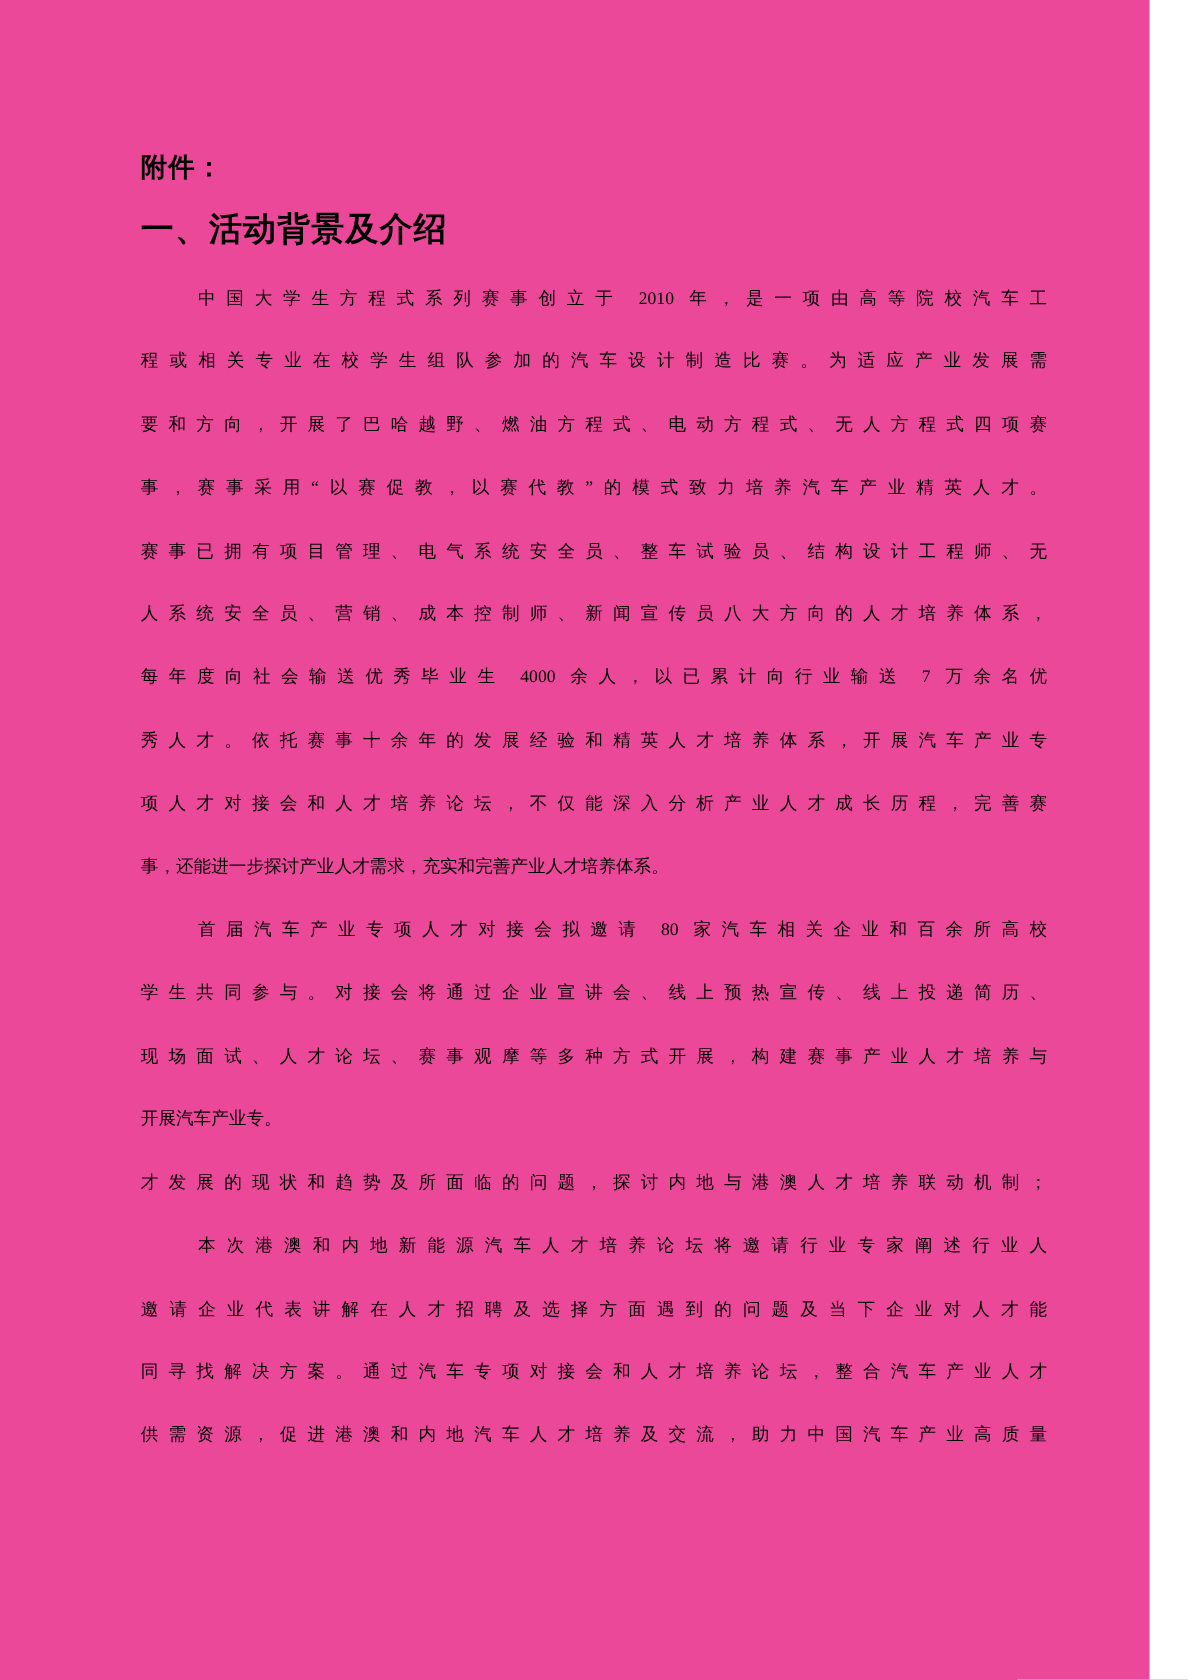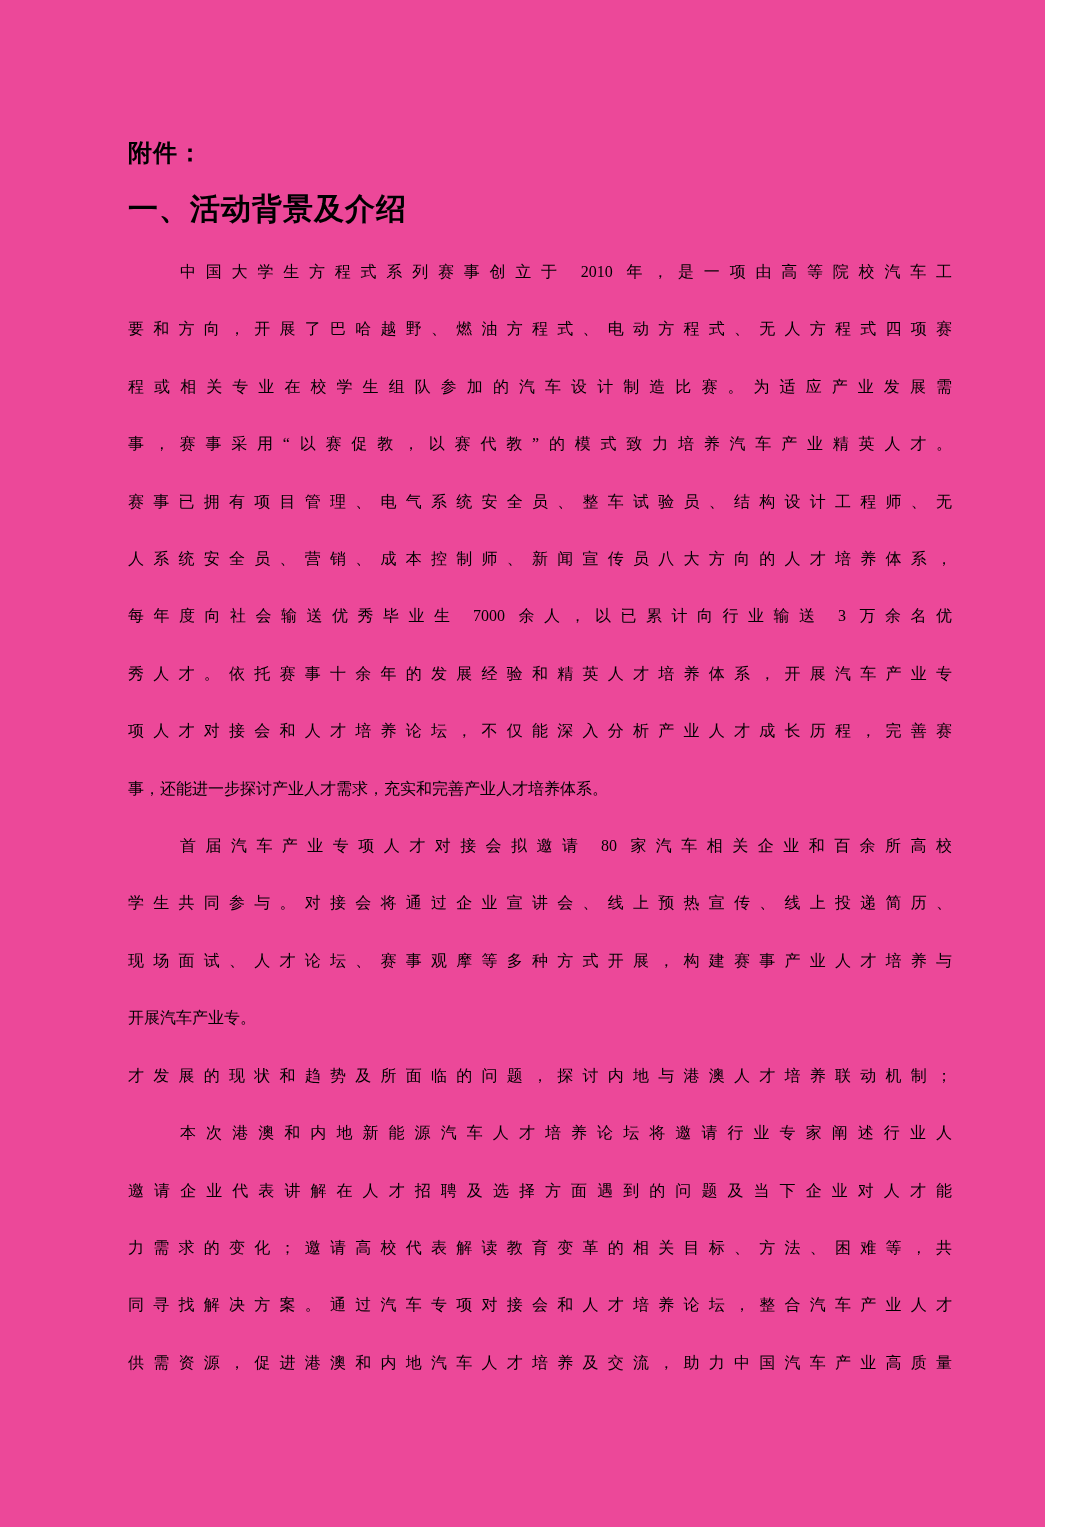--- a/index.html
+++ b/index.html
@@ -51,42 +51,41 @@
   <div class="content">
 
     <div class="h-attachment">附件：</div>
 
     <div class="h-section">一、活动背景及介绍</div>
 
     <div class="body-text">
 
       <div>
         <div class="line first">中国大学生方程式系列赛事创立于 2010 年，是一项由高等院校汽车工</div>
+        <div class="line">程或相关专业在校学生组队参加的汽车设计制造比赛。为适应产业发展需</div>
         <div class="line">要和方向，开展了巴哈越野、燃油方程式、电动方程式、无人方程式四项赛</div>
-        <div class="line">程或相关专业在校学生组队参加的汽车设计制造比赛。为适应产业发展需</div>
         <div class="line">事，赛事采用“以赛促教，以赛代教”的模式致力培养汽车产业精英人才。</div>
         <div class="line">赛事已拥有项目管理、电气系统安全员、整车试验员、结构设计工程师、无</div>
         <div class="line">人系统安全员、营销、成本控制师、新闻宣传员八大方向的人才培养体系，</div>
-        <div class="line">每年度向社会输送优秀毕业生 7000 余人，以已累计向行业输送 3 万余名优</div>
+        <div class="line">每年度向社会输送优秀毕业生 4000 余人，以已累计向行业输送 7 万余名优</div>
         <div class="line">秀人才。依托赛事十余年的发展经验和精英人才培养体系，开展汽车产业专</div>
         <div class="line">项人才对接会和人才培养论坛，不仅能深入分析产业人才成长历程，完善赛</div>
         <div class="line last">事，还能进一步探讨产业人才需求，充实和完善产业人才培养体系。</div>
       </div>
 
       <div>
         <div class="line first">首届汽车产业专项人才对接会拟邀请 80 家汽车相关企业和百余所高校</div>
         <div class="line">学生共同参与。对接会将通过企业宣讲会、线上预热宣传、线上投递简历、</div>
         <div class="line">现场面试、人才论坛、赛事观摩等多种方式开展，构建赛事产业人才培养与</div>
         <div class="line last">开展汽车产业专。</div>
       </div>
 
       <div>
         <div class="line">才发展的现状和趋势及所面临的问题，探讨内地与港澳人才培养联动机制；</div>
         <div class="line first">本次港澳和内地新能源汽车人才培养论坛将邀请行业专家阐述行业人</div>
         <div class="line">邀请企业代表讲解在人才招聘及选择方面遇到的问题及当下企业对人才能</div>
-        <div class="line">力需求的变化；邀请高校代表解读教育变革的相关目标、方法、困难等，共</div>
         <div class="line">同寻找解决方案。通过汽车专项对接会和人才培养论坛，整合汽车产业人才</div>
         <div class="line">供需资源，促进港澳和内地汽车人才培养及交流，助力中国汽车产业高质量</div>
       </div>
 
     </div>
   </div>
 </div>
 
 </body></html>

